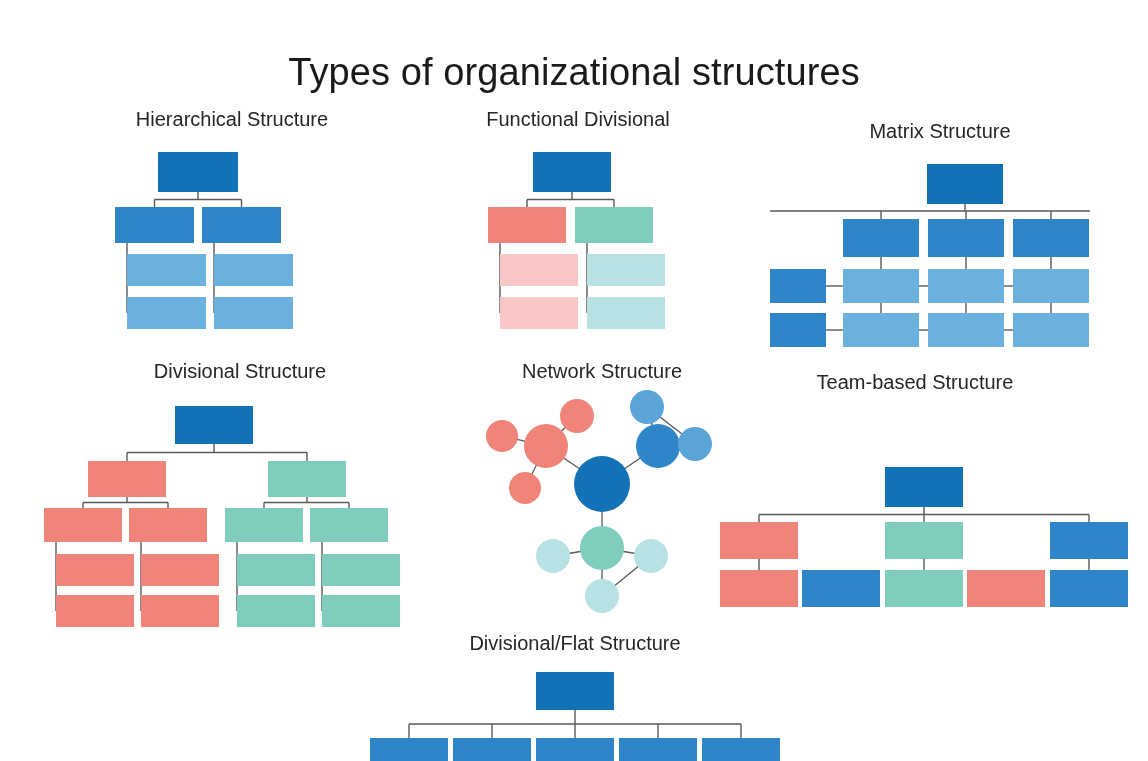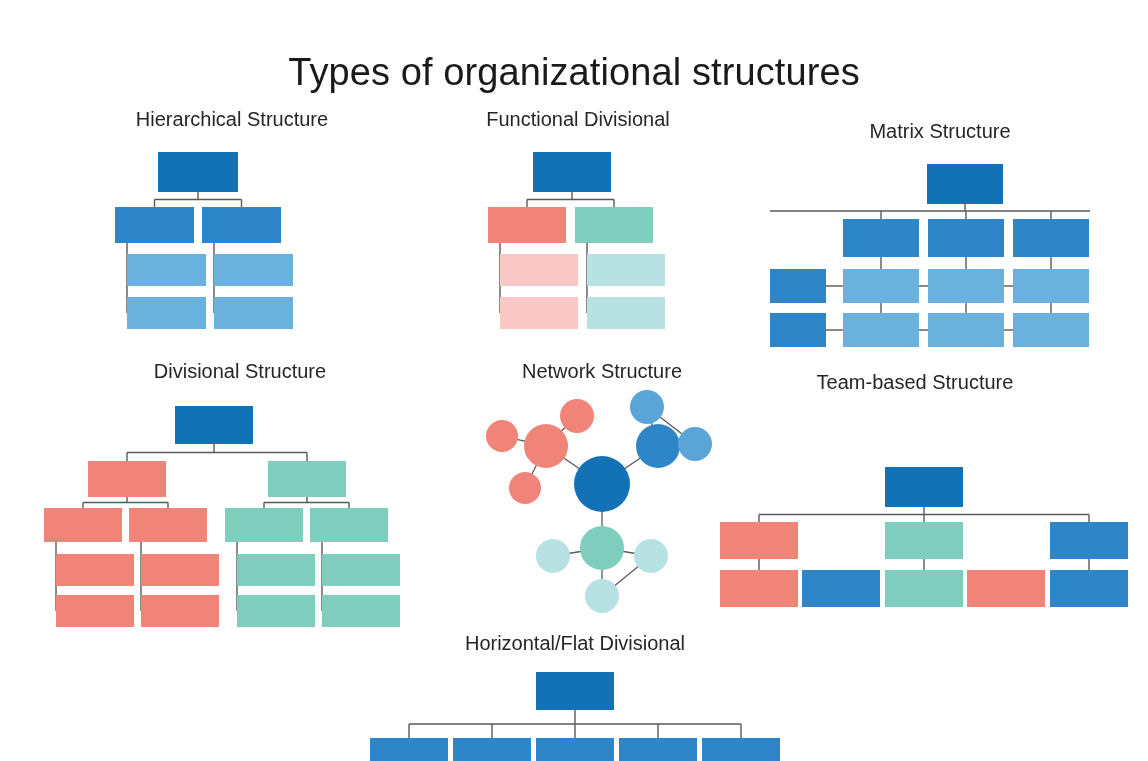--- a/index.html
+++ b/index.html
@@ -246,21 +246,21 @@
           <rect x="340" y="123" width="78" height="37" fill="#2E86C8" class="node-rect"></rect>
           <rect x="10" y="171" width="78" height="37" fill="#F08478" class="node-rect"></rect>
           <rect x="92" y="171" width="78" height="37" fill="#2E86C8" class="node-rect"></rect>
           <rect x="175" y="171" width="78" height="37" fill="#7FCDBD" class="node-rect"></rect>
           <rect x="257" y="171" width="78" height="37" fill="#F08478" class="node-rect"></rect>
           <rect x="340" y="171" width="78" height="37" fill="#2E86C8" class="node-rect"></rect>
         </g>
       </svg>
     </div>
     <div class="panel" style="left: 345px; top: 632px; width: 460px; height: 130px;">
-      <div class="panel-title">Horizontal/Flat Divisional</div>
+      <div class="panel-title">Divisional/Flat Structure</div>
       <svg width="460" height="102" viewBox="0 0 460 102" class="panel-canvas">
         <g>
           <path d="M230,50 V64" class="link" stroke="#595959" stroke-width="1.4" fill="none"></path>
           <path d="M64,64 H396" class="link" stroke="#595959" stroke-width="1.4" fill="none"></path>
           <path d="M64,64 V78" class="link" stroke="#595959" stroke-width="1.4" fill="none"></path>
           <path d="M147,64 V78" class="link" stroke="#595959" stroke-width="1.4" fill="none"></path>
           <path d="M230,64 V78" class="link" stroke="#595959" stroke-width="1.4" fill="none"></path>
           <path d="M313,64 V78" class="link" stroke="#595959" stroke-width="1.4" fill="none"></path>
           <path d="M396,64 V78" class="link" stroke="#595959" stroke-width="1.4" fill="none"></path>
         </g>

